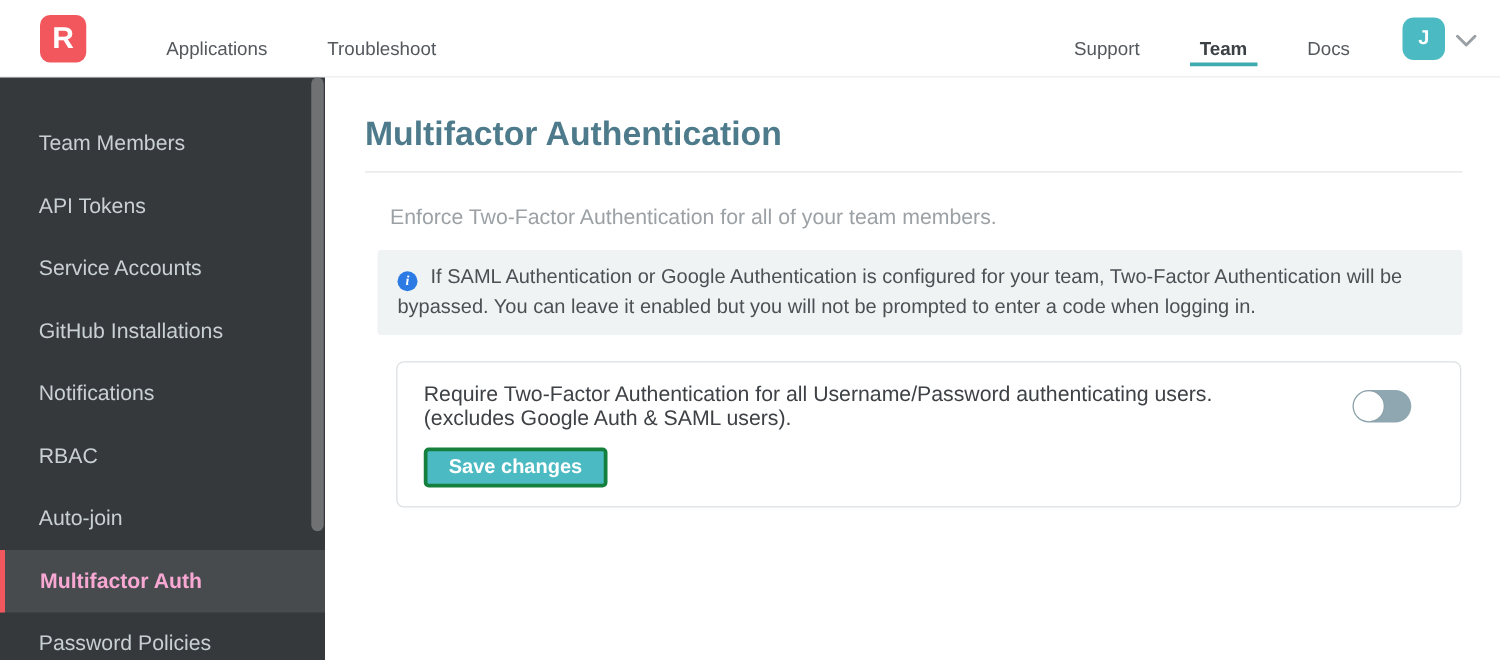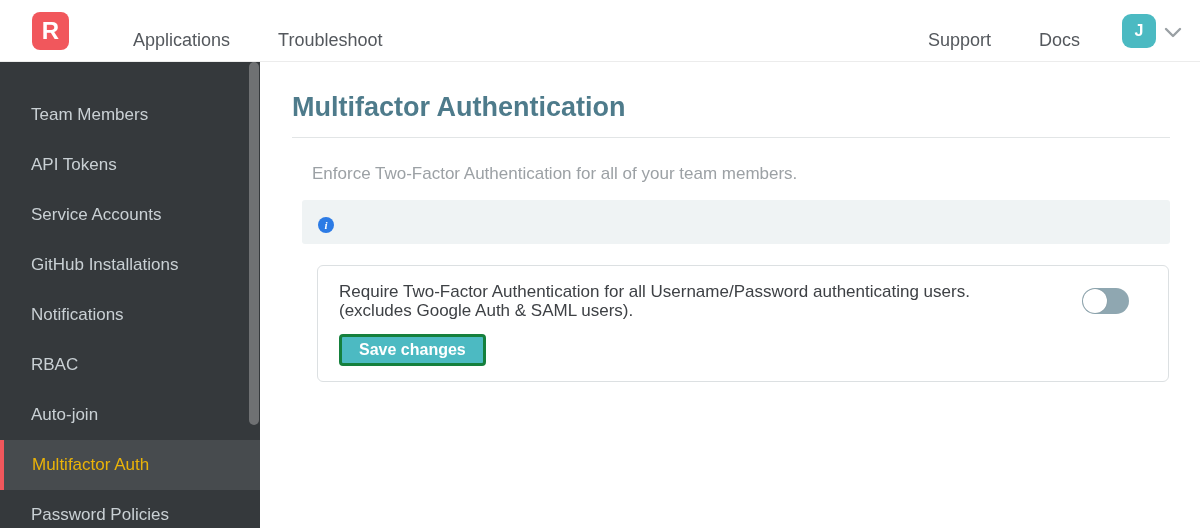--- a/index.html
+++ b/index.html
@@ -6,41 +6,41 @@
   html, body { width: 1200px; height: 528px; overflow: hidden; background: #fff;
     font-family: "Liberation Sans", "DejaVu Sans", sans-serif; }
 
   
   .header { position: relative; height: 62px; background: #fff;
     border-bottom: 1px solid #ececec; display: flex; align-items: center; }
   .logo { width: 37px; height: 38px; margin-left: 32px; background: #F1575C;
     border-radius: 8px; color: #fff; font-size: 24px; font-weight: bold;
     display: flex; align-items: center; justify-content: center; cursor: pointer; }
   .nav-left { display: flex; align-items: center; margin-left: 40px; }
-  .nav-item { color: #54585D; font-size: 18px; padding: 0 24px; height: 44px;
+  .nav-item { color: #54585D; font-size: 15px; padding: 0 24px; height: 44px;
     line-height: 62px; cursor: pointer; white-space: nowrap; }
   .nav-right { display: flex; align-items: center; margin-left: auto; }
   .nav-item.active { color: #3C4146; font-weight: bold; position: relative; }
   .nav-item.active::after { content: ""; position: absolute; left: 16px; right: 16px;
     bottom: 0; height: 3px; background: #3FABB1; }
   .avatar { width: 34px; height: 34px; border-radius: 9px; background: #4BBAC2;
     color: #fff; font-size: 16px; font-weight: bold; display: flex;
     align-items: center; justify-content: center; margin-left: 18px; cursor: pointer; }
   .chevron { margin: 4px 18px 0 8px; cursor: pointer; display: inline-flex; }
 
   
   .page { display: flex; height: 466px; }
 
   
   .sidebar { position: relative; width: 260px; background: #35393C; flex: none;
     padding-top: 28px; }
   .side-item { height: 50px; line-height: 50px; padding-left: 31px; color: #C9D0D4;
     font-size: 17px; cursor: pointer; white-space: nowrap; }
   .side-item.active { background: #474B4E; border-left: 4px solid #F1575C;
-    padding-left: 28px; color: #eab308; font-weight: normal; }
+    padding-left: 28px; color: #f9a8d4; font-weight: bold; }
   .scroll-thumb { position: absolute; top: 0; right: 1px; width: 10px; height: 363px;
     background: #6F7173; border-radius: 5px; cursor: pointer; }
 
   
   .main { flex: 1; padding: 30px 0 0 32px; background: #fff; }
   .page-title { color: #4E7B8B; font-size: 27px; font-weight: bold; line-height: 30px; }
   .divider { width: 878px; height: 0; border-top: 1px solid #E2E5E6; margin-top: 15px; }
   .desc { margin: 26px 0 0 20px; color: #9CA1A5; font-size: 17px; line-height: 20px; }
   .info-box { margin: 16px 0 0 10px; width: 868px; background: #EFF3F4;
     border-radius: 3px; padding: 10px 16px; color: #4B5054; font-size: 16px;
@@ -68,20 +68,21 @@
 <div class="header">
   <div class="logo">
     <span>R</span>
   </div>
   <div class="nav-left">
     <div class="nav-item">Applications</div>
     <div class="nav-item">Troubleshoot</div>
   </div>
   <div class="nav-right">
     <div class="nav-item">Support</div>
+    <div class="nav-item active">Team</div>
     <div class="nav-item">Docs</div>
     <div class="avatar">
       <span>J</span>
     </div>
     <span class="chevron">
       <svg width="18" height="12" viewBox="0 0 18 12">
         <polyline points="2,2 9,9 16,2" fill="none" stroke="#9AA0A4" stroke-width="2.4" stroke-linecap="round" stroke-linejoin="round"></polyline>
       </svg>
     </span>
   </div>
@@ -104,20 +105,21 @@
 
   <div class="main">
     <h1 class="page-title">Multifactor Authentication</h1>
     <div class="divider"></div>
     <p class="desc">Enforce Two-Factor Authentication for all of your team members.</p>
 
     <div class="info-box">
       <span class="info-icon">
         <span>i</span>
       </span>
+      <span>If SAML Authentication or Google Authentication is configured for your team, Two-Factor Authentication will be bypassed. You can leave it enabled but you will not be prompted to enter a code when logging in.</span>
     </div>
 
     <div class="card">
       <div class="card-text">
         <div>Require Two-Factor Authentication for all Username/Password authenticating users.</div>
         <div>(excludes Google Auth &amp; SAML users).</div>
       </div>
       <div class="toggle">
         <div class="knob"></div>
       </div>

